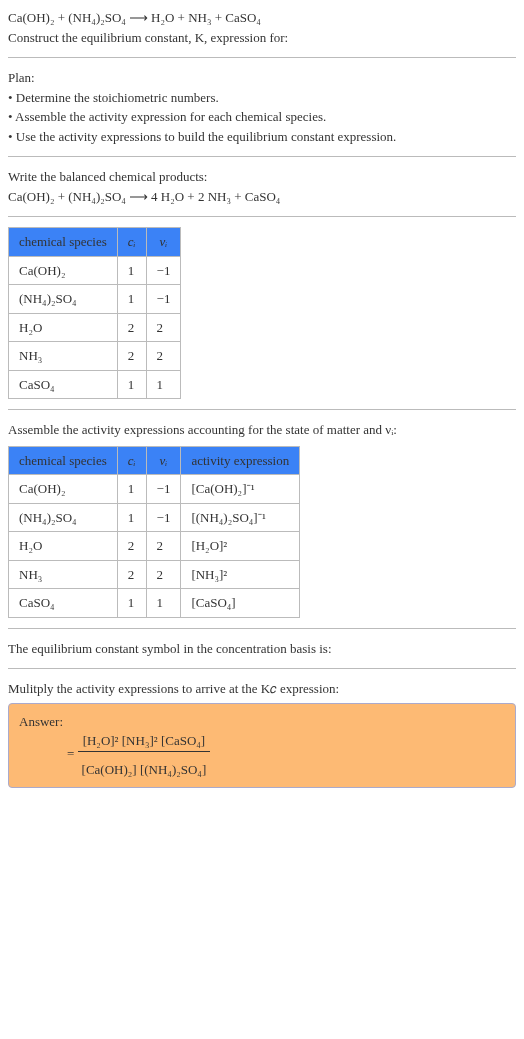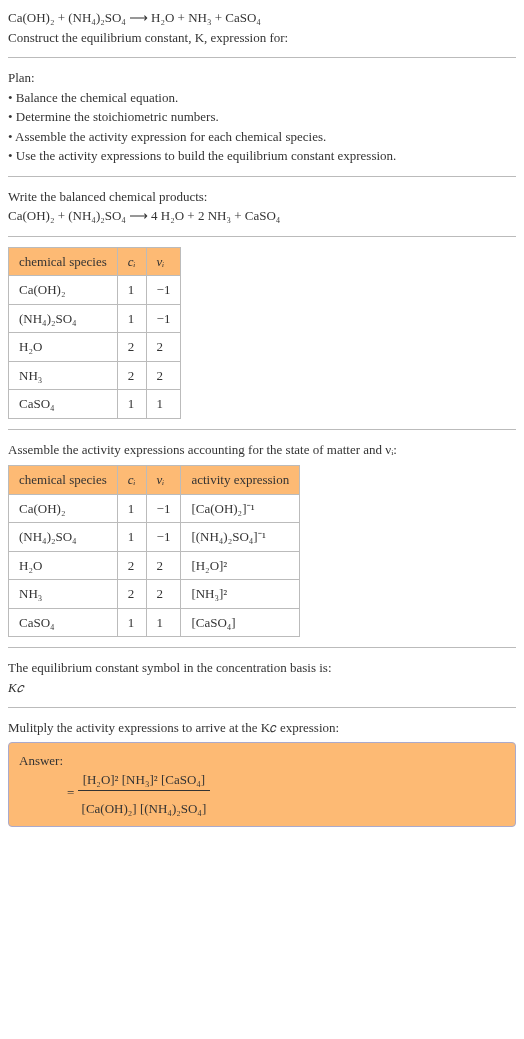--- a/index.html
+++ b/index.html
@@ -24,21 +24,22 @@
       border-collapse: collapse;
       margin: 6px 0;
     }
     th, td {
       border: 1px solid #bbb;
       padding: 4px 10px;
       text-align: left;
       font-weight: normal;
     }
     th {
-      background: #fdba74;
+      background: #3b82f6;
+      text-align: center;
     }
     .italic {
       font-style: italic;
     }
     .answer-box {
       background: #fdba74;
       border: 1px solid #aac;
       border-radius: 4px;
       padding: 8px 10px;
       margin-top: 4px;
@@ -66,21 +67,20 @@
 <body>
 
 <div class="section">
   <div>Ca(OH)₂ + (NH₄)₂SO₄  ⟶  H₂O + NH₃ + CaSO₄</div>
   <div>Construct the equilibrium constant, K, expression for:</div>
 </div>
 <hr>
 
 <div class="section">
   <div>Plan:</div>
-  <div>• Balance the chemical equation.</div>
   <div>• Determine the stoichiometric numbers.</div>
   <div>• Assemble the activity expression for each chemical species.</div>
   <div>• Use the activity expressions to build the equilibrium constant expression.</div>
 </div>
 <hr>
 
 <div class="section">
   <div>Write the balanced chemical products:</div>
   <div>Ca(OH)₂ + (NH₄)₂SO₄  ⟶  4 H₂O + 2 NH₃ + CaSO₄</div>
 </div>
@@ -164,21 +164,20 @@
       <td>1</td>
       <td>[CaSO₄]</td>
     </tr>
   </tbody>
     </table>
 </div>
 <hr>
 
 <div class="section">
   <div>The equilibrium constant symbol in the concentration basis is:</div>
-  <div class="italic">K𝑐</div>
 </div>
 <hr>
 
 <div class="section">
   <div>Mulitply the activity expressions to arrive at the K𝑐 expression:</div>
   <div class="answer-box">
     <div>Answer:</div>
     <div class="indent" style="padding-left:48px;">
       <span>= </span>
       <span class="frac">

